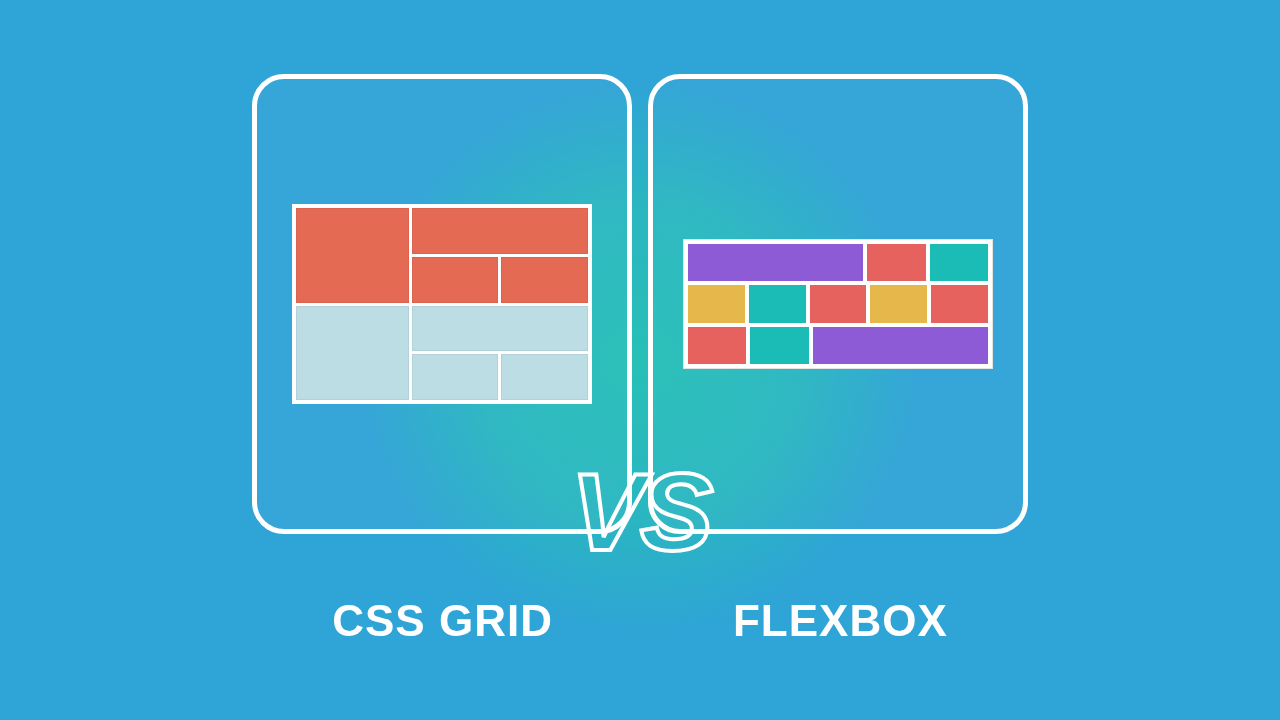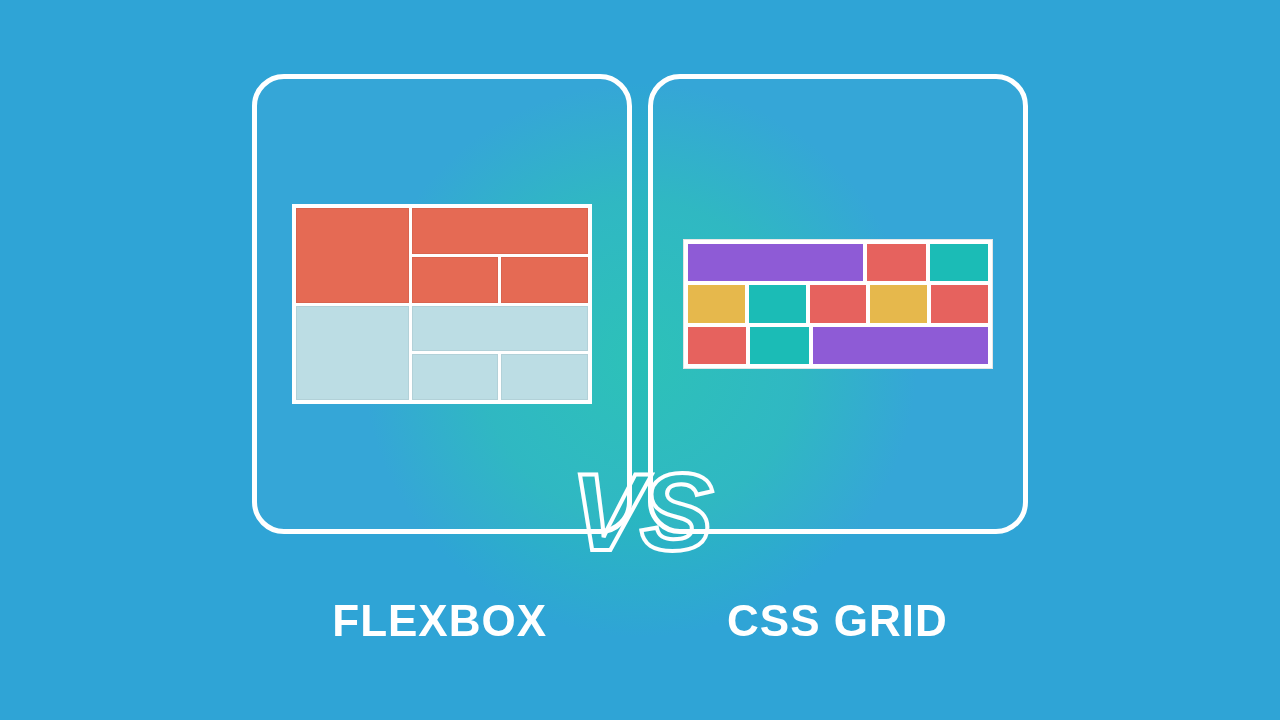--- a/index.html
+++ b/index.html
@@ -158,17 +158,17 @@
       </div>
     </div>
 
     <div class="vs-wrap">
       <div class="vs-text">VS</div>
     </div>
 
   </div>
 
   <div class="captions">
+    <div class="caption">CSS GRID</div>
     <div class="caption">FLEXBOX</div>
-    <div class="caption">CSS GRID</div>
   </div>
 
 </div>
 
 </body></html>

